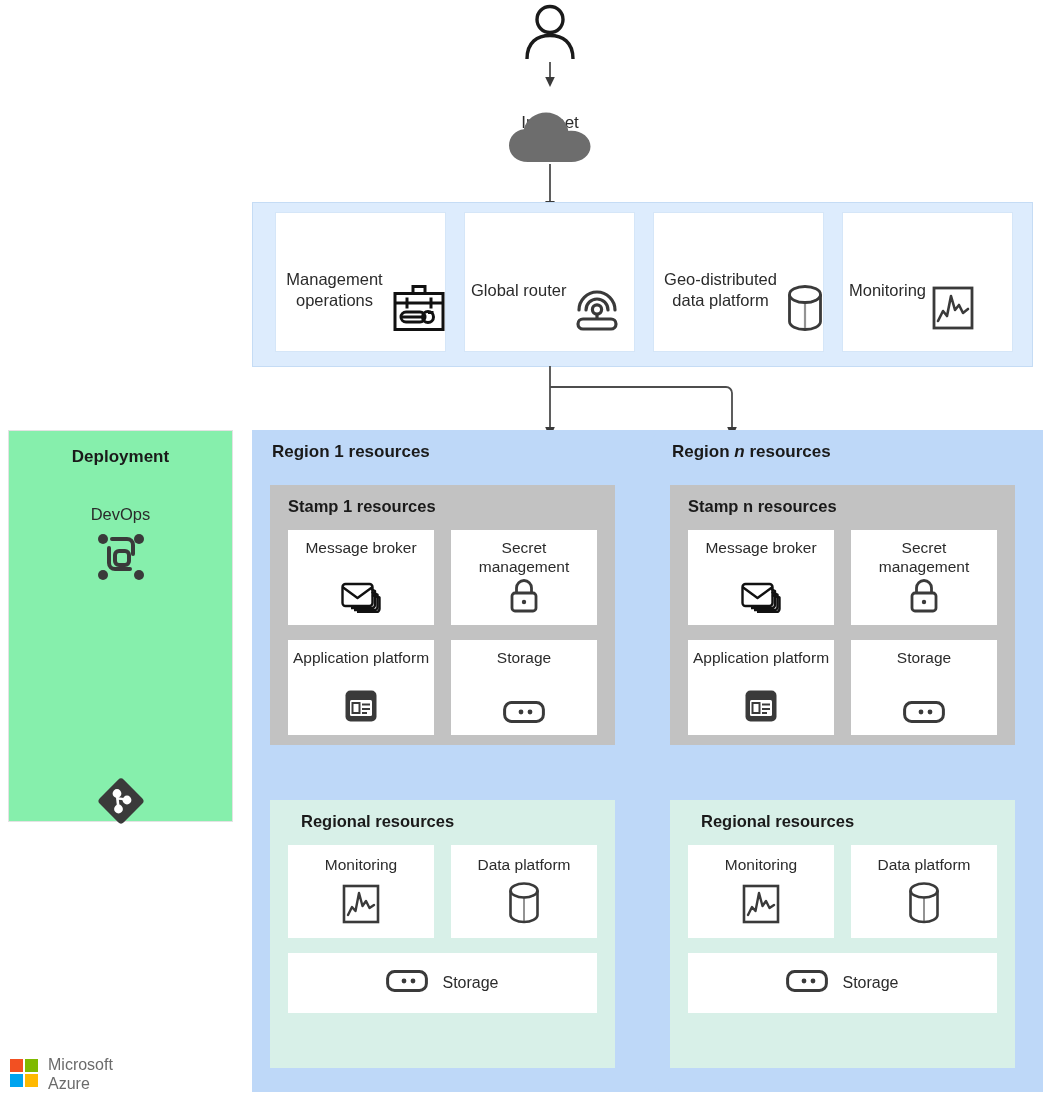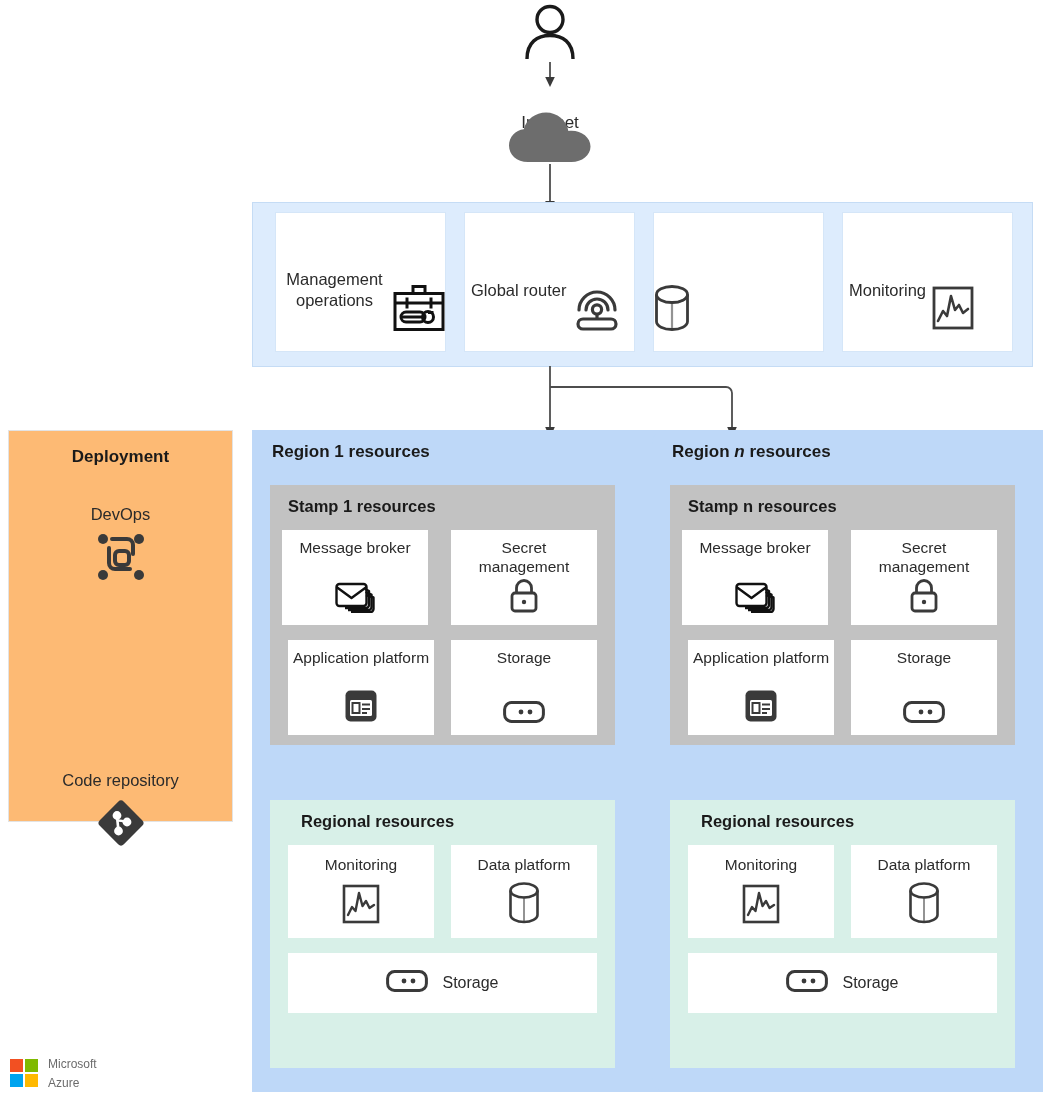--- a/index.html
+++ b/index.html
@@ -45,21 +45,21 @@
   #gcard-1{left:464px;}
   #gcard-2{left:653px;}
   #gcard-3{left:842px;}
 
   
   #connector{left:540px;top:366px;width:210px;height:74px;}
 
   
   #deployment{
     left:8px;top:430px;width:225px;height:392px;
-    background:#fdba74;border:1px solid #e3e3e3;
+    background:#86efac;border:1px solid #e3e3e3;
     box-sizing:border-box;
     text-decoration:underline;
   }
   #deployment-title{
     position:absolute;left:0;top:16px;width:100%;text-align:center;
     font-size:17px;font-weight:bold;color:#1a1a1a;
   }
   .dep-item{position:absolute;left:0;width:100%;text-align:center;}
   .dep-item .lbl{font-size:16.5px;line-height:22px;color:#2b2b2b;}
   .dep-item .ico{margin-top:8px;}
@@ -91,21 +91,21 @@
   .scard{
     position:absolute;width:146px;height:95px;
     background:#ffffff;box-sizing:border-box;
     display:flex;flex-direction:column;align-items:center;
   }
   .scard .lbl{
     margin-top:8px;font-size:15.5px;line-height:19px;
     text-align:center;color:#2b2b2b;padding:0 4px;
   }
   .scard .ico{margin-top:auto;margin-bottom:8px;}
-  .scard-0{left:12px;top:45px;}
+  .scard-0{left:18px;top:45px;}
   .scard-1{left:181px;top:45px;}
   .scard-2{left:18px;top:155px;}
   .scard-3{left:181px;top:155px;}
 
   .regional{
     position:absolute;left:18px;top:370px;width:345px;height:268px;
     background:#d8f0e8;box-sizing:border-box;
   }
   .regional-title{
     position:absolute;left:31px;top:12px;
@@ -130,21 +130,21 @@
     gap:14px;
   }
   .rcard-wide .lbl{font-size:16px;color:#2b2b2b;}
 
   
   #azure-logo{left:10px;top:1055px;width:170px;height:40px;}
   #azure-squares{position:absolute;left:0;top:4px;width:30px;height:30px;}
   #azure-squares i{position:absolute;width:13px;height:13px;display:block;}
   #azure-text{
     position:absolute;left:38px;top:0px;
-    font-size:12px;line-height:19px;color:#6b6b6b;
+    font-size:16px;line-height:19px;color:#6b6b6b;
   }
 </style>
 </head>
 <body>
 
 <div class="abs" id="user-icon">
   <svg viewBox="0 0 62 55" width="62" height="55">
     <circle cx="31" cy="15.5" r="13" fill="none" stroke="#1a1a1a" stroke-width="3.4"></circle>
     <path d="M8 55 C8 38 18.5 31.5 31 31.5 C43.5 31.5 54 38 54 55" fill="none" stroke="#1a1a1a" stroke-width="3.4" stroke-linecap="round"></path>
   </svg>
@@ -201,20 +201,21 @@
       <path d="M7 23 A18 18 0 0 1 43 23" fill="none" stroke="#3a3a3a" stroke-width="3.2" stroke-linecap="round"></path>
       <path d="M14 23 A11 11 0 0 1 36 23" fill="none" stroke="#3a3a3a" stroke-width="3.2" stroke-linecap="round"></path>
       <circle cx="25" cy="22.5" r="4.6" fill="none" stroke="#3a3a3a" stroke-width="3.2"></circle>
       <line x1="25" y1="27" x2="25" y2="32" stroke="#3a3a3a" stroke-width="3.2"></line>
       <rect x="6" y="32" width="38" height="10" rx="5" fill="none" stroke="#3a3a3a" stroke-width="3.2"></rect>
     </svg>
   </div>
 </div>
 
 <div class="gcard abs" id="gcard-2">
+  <div class="lbl">Geo-distributed data platform</div>
   <div class="ico">
     <svg viewBox="0 0 36 46" width="36" height="46">
       <path d="M2.5 9.5 L2.5 36.5 A15.5 8 0 0 0 33.5 36.5 L33.5 9.5" fill="none" stroke="#3a3a3a" stroke-width="2.8"></path>
       <ellipse cx="18" cy="9.5" rx="15.5" ry="8" fill="none" stroke="#3a3a3a" stroke-width="2.8"></ellipse>
       <path d="M18 17.5 L18 17.5" stroke="#3a3a3a" stroke-width="2.8"></path>
       <path d="M33.5 9.5 A15.5 8 0 0 1 18 17.5 L18 44.5" fill="none" stroke="#3a3a3a" stroke-width="2.2" opacity="0.55"></path>
     </svg>
   </div>
 </div>
 
@@ -250,21 +251,20 @@
         <circle cx="42" cy="42" r="5" fill="#3a3a3a"></circle>
         <path d="M15 6 L30 6 A6 6 0 0 1 36 12 L36 21" fill="none" stroke="#3a3a3a" stroke-width="4" stroke-linecap="round"></path>
         <path d="M12 15 L12 30 A6 6 0 0 0 18 36 L33 36" fill="none" stroke="#3a3a3a" stroke-width="4" stroke-linecap="round"></path>
         <rect x="18" y="18" width="14" height="14" rx="4" fill="none" stroke="#3a3a3a" stroke-width="4"></rect>
       </svg>
     </div>
   </div>
 
 
   <div class="dep-item" id="dep-2">
-    <div class="lbl">Code repository</div>
     <div class="ico">
       <svg viewBox="0 0 48 48" width="48" height="48">
         <rect x="7" y="7" width="34" height="34" rx="4" transform="rotate(45 24 24)" fill="#3a3a3a"></rect>
         <g stroke="#ffffff" stroke-width="2.6" fill="#ffffff">
           <circle cx="20" cy="16.5" r="3.1"></circle>
           <circle cx="30" cy="23" r="3.1"></circle>
           <circle cx="21.5" cy="32" r="3.1"></circle>
           <line x1="20.2" y1="19.5" x2="21.2" y2="29" stroke-width="2.6"></line>
           <path d="M21 21.5 C24.5 21.5 27 22.4 28.2 23" fill="none" stroke-width="2.6"></path>
         </g>

